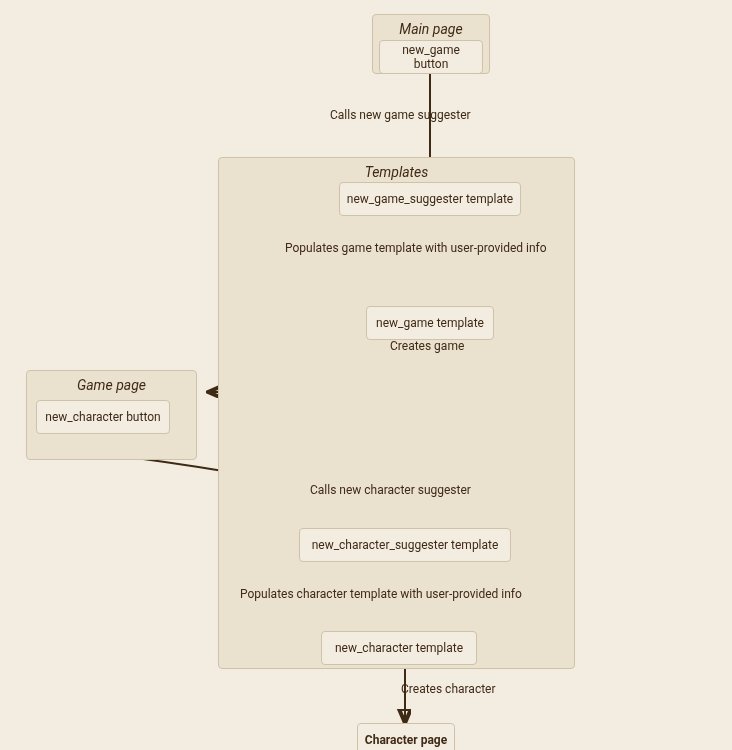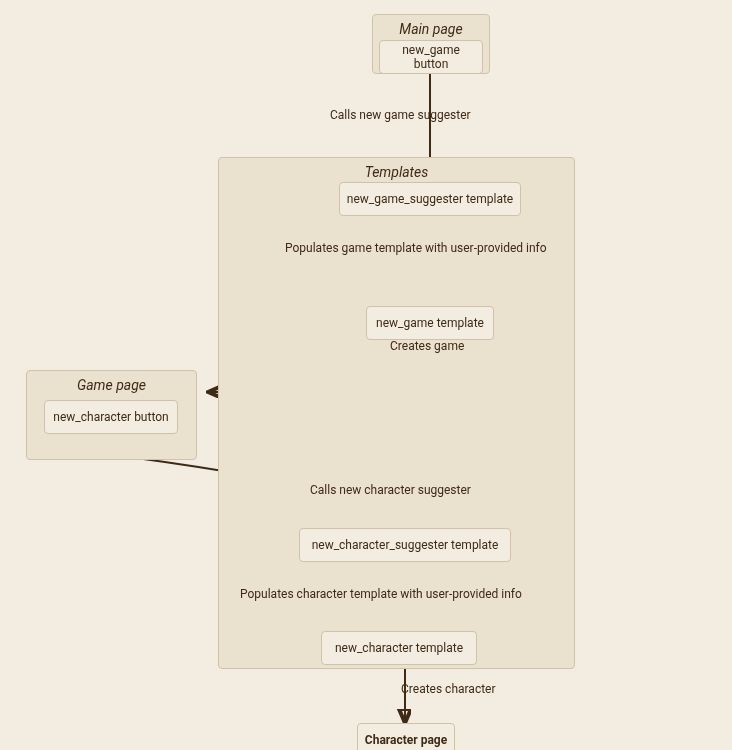--- a/index.html
+++ b/index.html
@@ -114,21 +114,21 @@
   </div>
 
   <div class="node" style="left:299px; top:528px; width:212px; height:28px;">
     <span>new_character_suggester template</span>
   </div>
 
   <div class="node" style="left:321px; top:631px; width:156px; height:20px;">
     <span>new_character template</span>
   </div>
 
-  <div class="node" style="left:44px; top:400px; width:134px; height:28px;">
+  <div class="node" style="left:36px; top:400px; width:134px; height:28px;">
     <span>new_character button</span>
   </div>
 
   <div class="node" style="left:357px; top:723px; width:98px; height:24px;font-weight:bold;">
     <span>Character page</span>
   </div>
 
   <div class="label" style="left:330px; top:108px;">
     <span>Calls new game suggester</span>
   </div>

